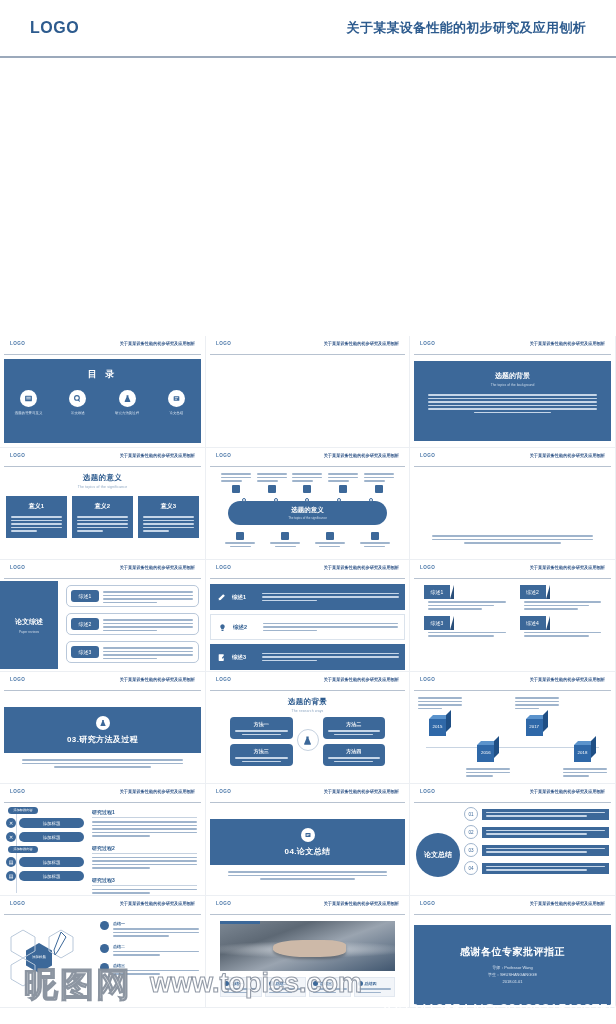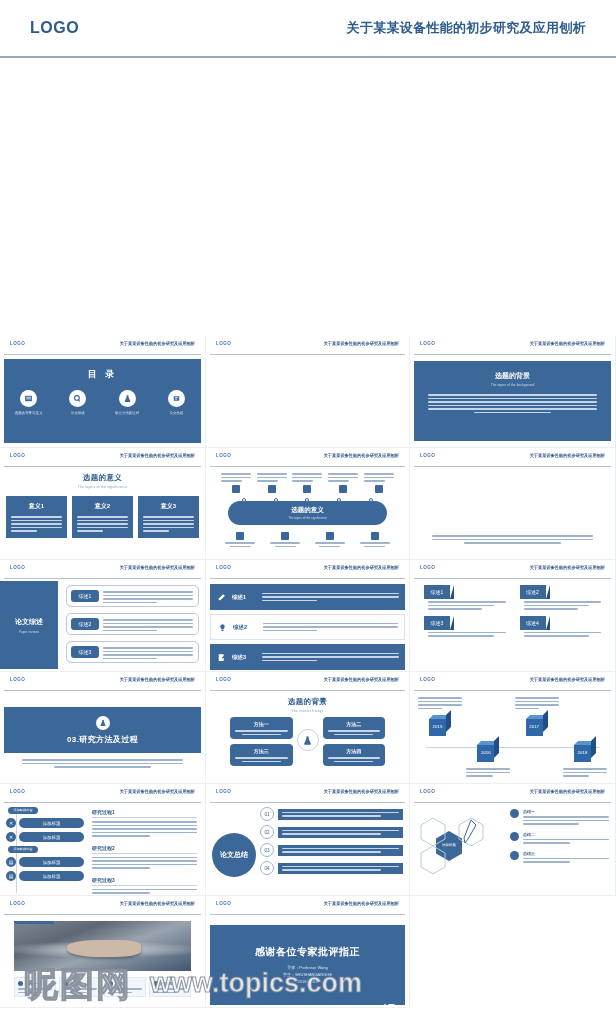--- a/index.html
+++ b/index.html
@@ -830,20 +830,44 @@
           <div class="hr"></div>
           <div class="lines onwhite">
               <i></i>
               <i style="width:55%"></i>
             </div>
         </div>
       </div>
     </div>
   </div>
 
+  <div class="thumb">
+    <div class="tb-head">
+      <div class="tb-logo">LOGO</div>
+      <div class="tb-subject">关于某某设备性能的初步研究及应用刨析</div>
+    </div>
+    <div class="tb-rule"></div>
+    <div class="tb-body">
+      <div class="sec-band">
+        <div class="icirc">
+            <svg width="8" height="8" viewBox="0 0 16 16">
+              <rect x="3" y="4" width="10" height="8" rx="1" fill="#3c6899"></rect>
+              <rect x="5" y="6" width="6" height="1.3" fill="#fff"></rect>
+              <rect x="5" y="8.5" width="4" height="1.3" fill="#fff"></rect>
+            </svg>
+          </div>
+        <div class="sec-title">04.论文总结</div>
+      </div>
+      <div class="sec-desc lines onwhite">
+        <i></i>
+          <i></i>
+          <i style="width:60%;margin:0 auto"></i>
+      </div>
+    </div>
+  </div>
 
   <div class="thumb">
     <div class="tb-head">
       <div class="tb-logo">LOGO</div>
       <div class="tb-subject">关于某某设备性能的初步研究及应用刨析</div>
     </div>
     <div class="tb-rule"></div>
     <div class="tb-body sm-wrap">
       <div class="sm-circle">论文总结</div>
       <div class="sm-rows">

